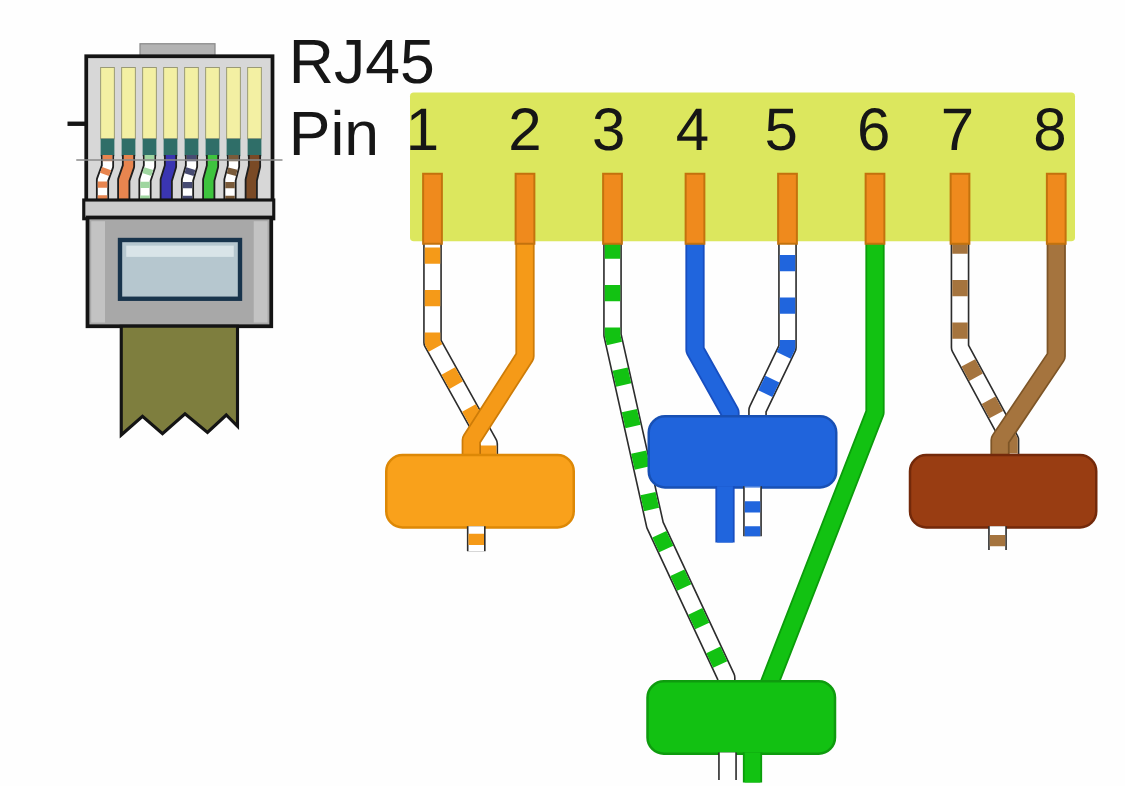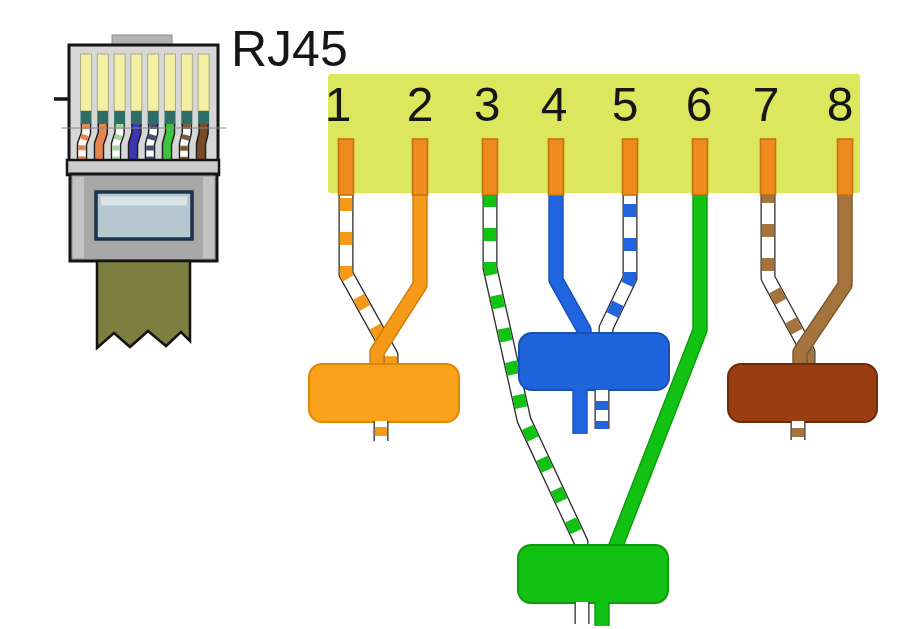--- a/index.html
+++ b/index.html
@@ -236,20 +236,21 @@
       </g>
       <g>
         <path class="oL" d="M798,421 V440"></path>
           <path class="oW" d="M798,421 V440"></path>
         <path class="dash c-brown stub-dash" style="stroke-dashoffset:-7" d="M798,421 V440"></path>
       </g>
     </g>
   </svg>
 
   <div class="txt title" style="left:231px; top:24px;">RJ45</div>
+  <div class="txt title" style="left:231px; top:82px;">Pin</div>
 
   <div class="txt pin-num" style="left:338px; top:81px;">1</div>
   <div class="txt pin-num" style="left:420px; top:81px;">2</div>
   <div class="txt pin-num" style="left:487px; top:81px;">3</div>
   <div class="txt pin-num" style="left:554px; top:81px;">4</div>
   <div class="txt pin-num" style="left:625px; top:81px;">5</div>
   <div class="txt pin-num" style="left:699px; top:81px;">6</div>
   <div class="txt pin-num" style="left:766px; top:81px;">7</div>
   <div class="txt pin-num" style="left:840px; top:81px;">8</div>
 </div>

